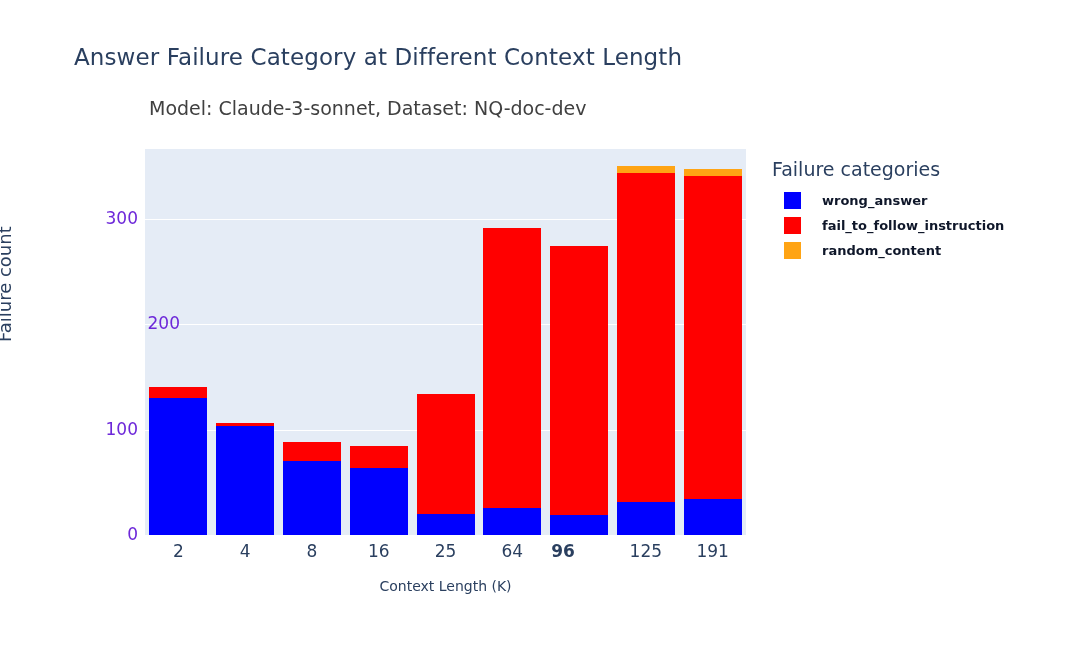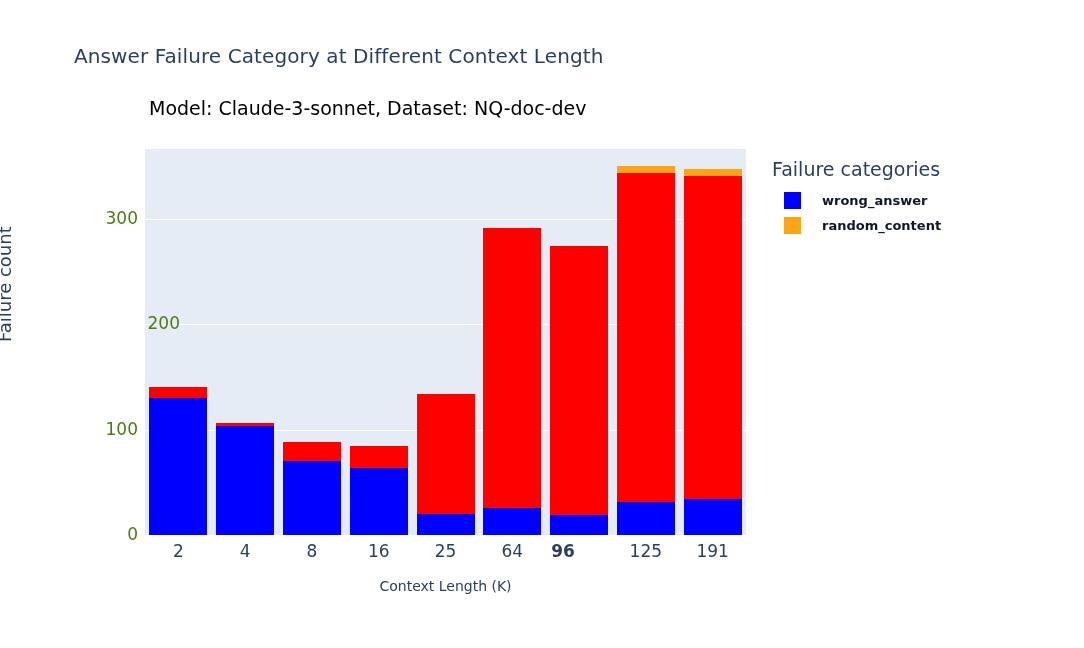--- a/index.html
+++ b/index.html
@@ -16,31 +16,31 @@
     position: relative;
   }
   #figure {
     position: absolute;
     inset: 0;
   }
   #title {
     position: absolute;
     left: 74px;
     top: 44px;
-    font-size: 20px;
+    font-size: 23px;
     color: #2a3f5f;
     letter-spacing: 0.1px;
     white-space: nowrap;
   }
   #subtitle {
     position: absolute;
     left: 149px;
     top: 97px;
     font-size: 19px;
-    color: #000000;
+    color: #404040;
     white-space: nowrap;
   }
   
   #plot {
     position: absolute;
     left: 145px;
     top: 149px;
     width: 601px;
     height: 386px;
     background: #e5ecf6;
@@ -67,21 +67,21 @@
   .seg {
     width: 100%;
     display: block;
   }
   .ytick-wrap {
     position: absolute;
     left: 0;
     width: 138px;
     text-align: right;
     font-size: 17px;
-    color: #4d7c0f;
+    color: #6d28d9;
   }
   .ytick-mark {
     position: absolute;
     left: 139px;
     width: 6px;
     height: 1px;
     background: #ffffff;
   }
   .xtick-wrap {
     position: absolute;
@@ -203,20 +203,24 @@
         </div>
       </div>
   </div>
 
   <div id="legend">
     <div id="legend-title">Failure categories</div>
     <div id="legend-items">
         <div class="legend-item">
           <span class="legend-swatch" style="background: rgb(0, 0, 255);"></span>
           <span class="legend-label">wrong_answer</span>
+        </div>
+        <div class="legend-item">
+          <span class="legend-swatch" style="background: rgb(255, 0, 0);"></span>
+          <span class="legend-label">fail_to_follow_instruction</span>
         </div>
         <div class="legend-item">
           <span class="legend-swatch" style="background: rgb(255, 164, 20);"></span>
           <span class="legend-label">random_content</span>
         </div>
       </div>
   </div>
 
 <div class="ytick-wrap" style="top: 524px; padding-right: 12px;">0</div>
     <div class="ytick-mark" style="top: 535px;"></div>

